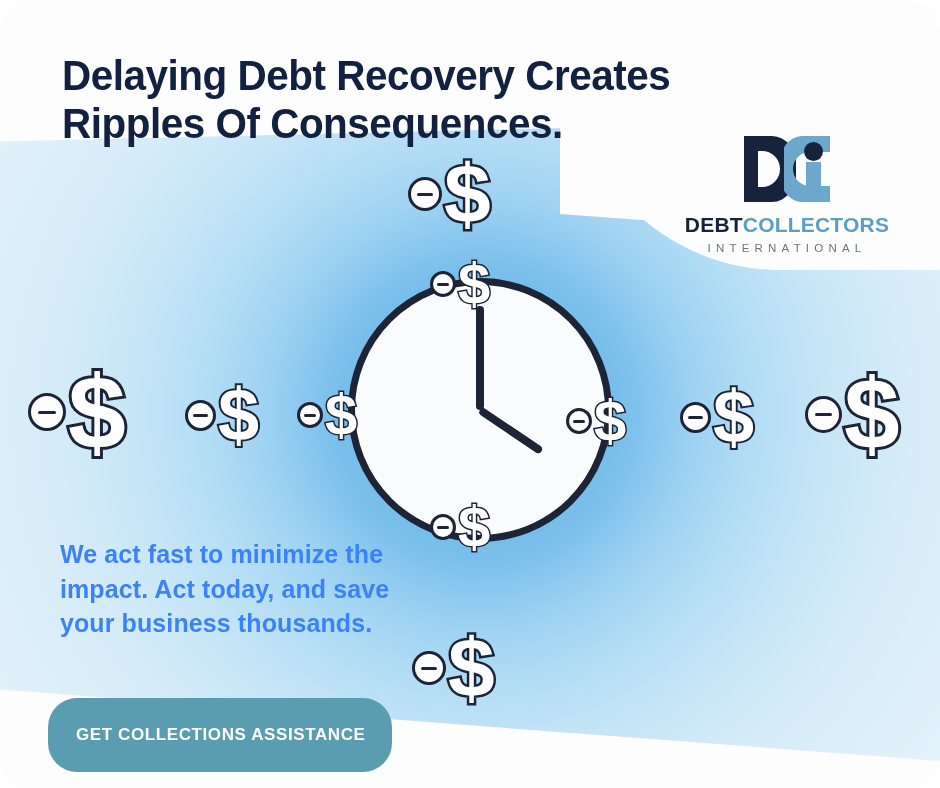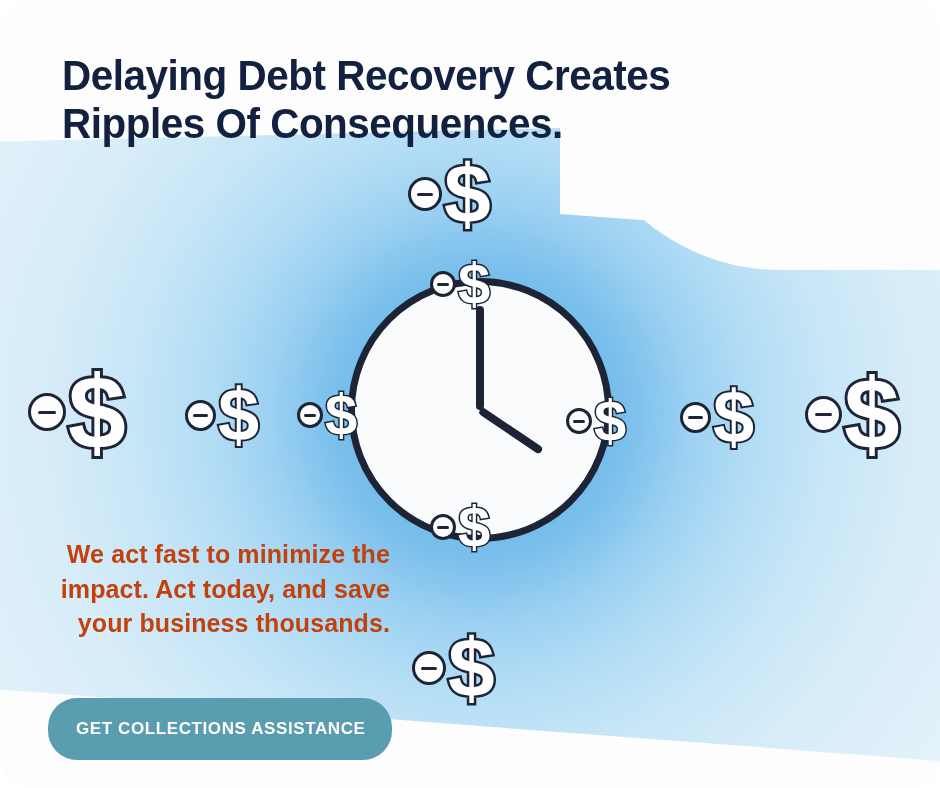--- a/index.html
+++ b/index.html
@@ -233,35 +233,34 @@
     flex: 0 0 auto;
     font-family: "Liberation Sans", sans-serif;
   }
 
   
   .body-copy {
     position: absolute;
     left: 60px;
     top: 512px;
     width: 330px;
-    color: #c2410c;
+    color: #3b82f6;
     font-size: 25px;
     line-height: 1.38;
     font-weight: 700;
     letter-spacing: 0.1px;
-    text-align: right;
   }
 
   
   .cta {
     position: absolute;
     left: 48px;
     top: 698px;
     width: 344px;
-    height: 62px;
+    height: 74px;
     border-radius: 29px;
     background: #5a9cb0;
     border: none;
     color: #ffffff;
     font-size: 17px;
     font-weight: 700;
     letter-spacing: 0.6px;
     text-align: left;
     padding: 0 0 0 28px;
     box-sizing: border-box;
@@ -278,20 +277,31 @@
   <div class="wedge-top"></div>
   <div class="wedge-topright"></div>
   <div class="wedge-bottom"></div>
   <div class="logo-blob"></div>
 
   <h1 class="headline">
     <span class="ln">Delaying Debt Recovery Creates</span>
     <span class="ln">Ripples Of Consequences.</span>
   </h1>
 
+  <div class="logo">
+    <div class="logo-mark">
+      <span class="mark-d"></span>
+      <span class="mark-d-hole"></span>
+      <span class="mark-c"></span>
+      <span class="mark-i-stem"></span>
+      <span class="mark-i-dot"></span>
+    </div>
+    <div class="logo-word"><span class="w1">DEBT</span><span class="w2">COLLECTORS</span></div>
+    <div class="logo-sub">INTERNATIONAL</div>
+  </div>
 
   <div class="clock">
     <span class="hand hand-minute" style="transform: rotate(0deg);"></span>
     <span class="hand hand-hour" style="transform: rotate(124deg);"></span>
   </div>
 
   <div id="money-layer">
       <div class="money" style="left: 408px; top: 152px;">
         <span class="minus-badge" style="width: 28px; height: 28px;"></span>
         <span class="dollar" style="font-size: 84px; -webkit-text-stroke: 5px rgb(29, 36, 54); paint-order: stroke;">$</span>

